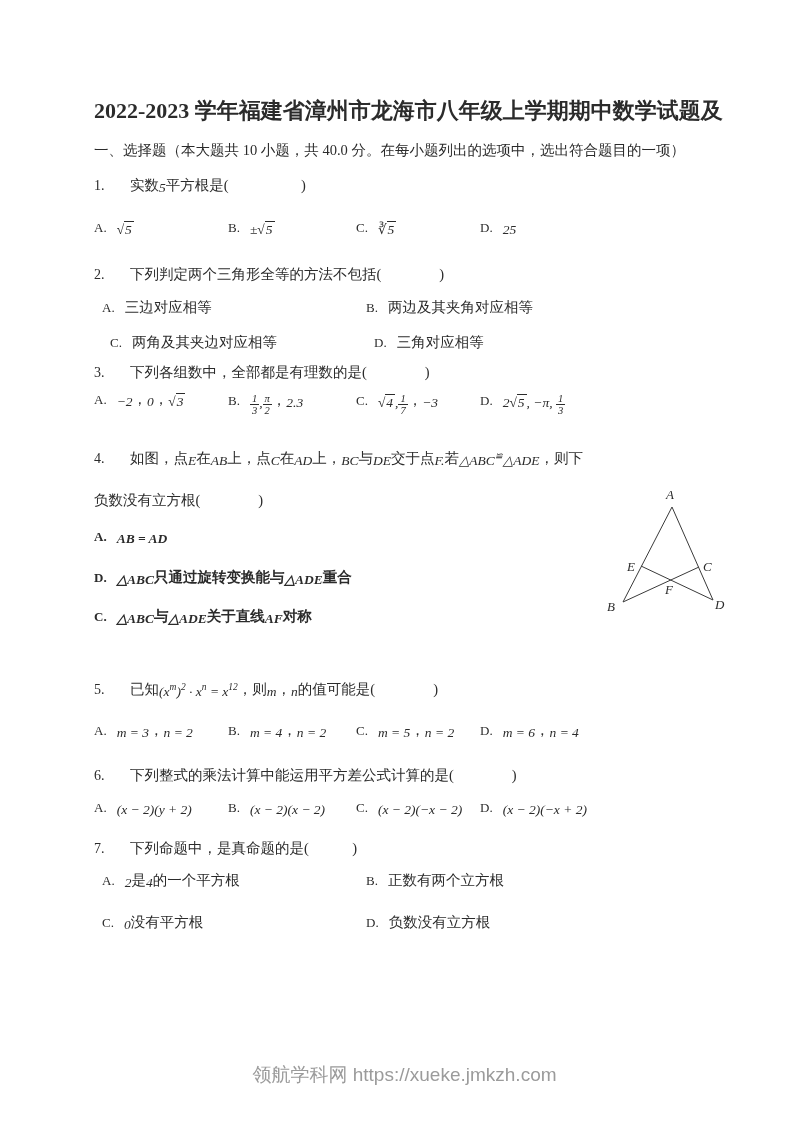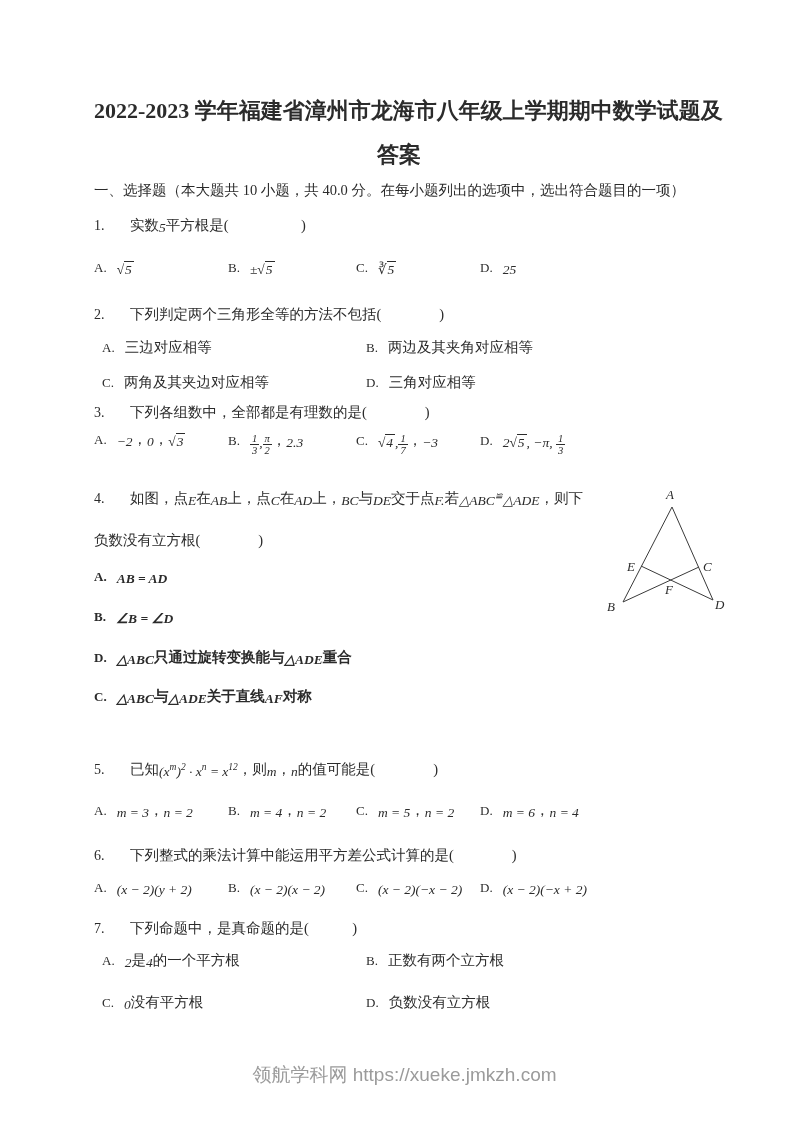--- a/index.html
+++ b/index.html
@@ -32,21 +32,21 @@
   .m{font-family:"Liberation Serif",serif;font-style:italic;font-size:13.5px;position:relative;top:2px;}
   .sp{font-family:"Liberation Serif",serif;font-style:italic;font-size:9.5px;position:relative;top:-4px;}
   .sqrt{display:inline-block;font-family:"Liberation Serif",serif;font-style:italic;font-size:13.5px;position:relative;top:2px;white-space:nowrap;}
   .rsym{font-style:normal;}
   .rad{border-top:1px solid #2b2b2b;padding:0 2px 0 1px;}
   .frac{display:inline-block;vertical-align:middle;text-align:center;font-family:"Liberation Serif",serif;font-style:italic;font-size:10.5px;position:relative;top:3px;line-height:11px;}
   .fnum{display:block;border-bottom:1px solid #2b2b2b;padding:0 2px;}
   .fden{display:block;padding:0 2px;}
   
   #q1{margin-top:15px;} #q1 .orow{margin-top:22px;height:36px;}
-  #q2{margin-top:10px;} #q2 .orow{margin-top:13px;height:21px;} #q2 .orow+.orow{margin-top:14px;}
+  #q2{margin-top:10px;} #q2 .orow{margin-top:13px;height:21px;} #q2 .orow+.orow{margin-top:14px;margin-left:8px;}
   #q3{margin-top:8px;}  #q3 .orow{margin-top:7px;height:50px;}
   #q4{margin-top:8px;}  #q4 .stemline{height:22px;}
   #q4 .orow{margin-top:16px;height:23px;font-weight:bold;} #q4 .orow.rB{margin-top:17px;} #q4 .orow.rD{margin-top:18px;}
   #q5{margin-top:47px;} #q5 .stemline{line-height:24px;} #q5 .orow{margin-top:18px;height:27px;}
   #q6{margin-top:17px;} #q6 .orow{margin-top:12px;height:25px;}
   #q7{margin-top:15px;} #q7 .orow{margin-top:12px;height:24px;} #q7 .orow+.orow{margin-top:18px;}
   
   .figure{position:absolute;left:605px;top:481px;}
   .figure line{stroke:#3a3a3a;stroke-width:1;}
   .figure text{font-family:"Liberation Serif",serif;font-style:italic;font-size:13px;fill:#2b2b2b;}
@@ -55,21 +55,20 @@
     font-family:"Liberation Sans","DejaVu Sans",sans-serif;font-size:19px;}
 </style>
 </head>
 <body>
 
 <div class="page" style="color: rgb(43, 43, 43);">
 
   <div class="content">
     <h1 class="title">
       <span class="tl tl1">2022-2023 学年福建省漳州市龙海市八年级上学期期中数学试题及</span>
-      <span class="tl">答案</span>
     </h1>
 
     <div class="section">一、选择题（本大题共 10 小题，共 40.0 分。在每小题列出的选项中，选出符合题目的一项）</div>
 
     <div id="questions">
         <div class="q" id="q1">
           <div class="stemline"><span class="qnum">1.</span><span class="stemtext"><span class="ct">实数</span><span class="m">5</span><span class="ct">平方根是(　　　　　)</span></span></div>
           <div class="orow">
             <span class="opt c1"><span class="olet">A.</span><span class="obody"><span class="sqrt"><span class="rsym">√</span><span class="rad">5</span></span></span></span>
             <span class="opt c2"><span class="olet">B.</span><span class="obody"><span class="m">±</span><span class="sqrt"><span class="rsym">√</span><span class="rad">5</span></span></span></span>
@@ -94,21 +93,20 @@
             <span class="opt c1"><span class="olet">A.</span><span class="obody"><span class="m">−2</span><span class="ct">，</span><span class="m">0</span><span class="ct">，</span><span class="sqrt"><span class="rsym">√</span><span class="rad">3</span></span></span></span>
             <span class="opt c2"><span class="olet">B.</span><span class="obody"><span class="frac"><span class="fnum">1</span><span class="fden">3</span></span><span class="m">,</span><span class="frac"><span class="fnum">π</span><span class="fden">2</span></span><span class="ct">，</span><span class="m">2.3</span></span></span>
             <span class="opt c3"><span class="olet">C.</span><span class="obody"><span class="sqrt"><span class="rsym">√</span><span class="rad">4</span></span><span class="m">,</span><span class="frac"><span class="fnum">1</span><span class="fden">7</span></span><span class="ct">，</span><span class="m">−3</span></span></span>
             <span class="opt c4"><span class="olet">D.</span><span class="obody"><span class="m">2</span><span class="sqrt"><span class="rsym">√</span><span class="rad">5</span></span><span class="m">, −π, </span><span class="frac"><span class="fnum">1</span><span class="fden">3</span></span></span></span>
           </div>
         </div>
         <div class="q" id="q4">
           <div class="stemline"><span class="qnum">4.</span><span class="stemtext"><span class="ct">如图，点</span><span class="m">E</span><span class="ct">在</span><span class="m">AB</span><span class="ct">上，点</span><span class="m">C</span><span class="ct">在</span><span class="m">AD</span><span class="ct">上，</span><span class="m">BC</span><span class="ct">与</span><span class="m">DE</span><span class="ct">交于点</span><span class="m">F.</span><span class="ct">若</span><span class="m">△ABC</span><span class="sp">≌</span><span class="m">△ADE</span><span class="ct">，则下</span></span></div>
           <div class="stem2"><span class="ct">负数没有立方根(　　　　)</span></div>
           <div class="orow list rA"><span class="olet">A.</span><span class="obody"><span class="m">AB = AD</span></span></div>
-          <div class="orow list rB"><span class="olet">B.</span><span class="obody"><span class="m">∠B = ∠D</span></span></div>
           <div class="orow list rD"><span class="olet">D.</span><span class="obody"><span class="m">△ABC</span><span class="ct">只通过旋转变换能与</span><span class="m">△ADE</span><span class="ct">重合</span></span></div>
           <div class="orow list rC"><span class="olet">C.</span><span class="obody"><span class="m">△ABC</span><span class="ct">与</span><span class="m">△ADE</span><span class="ct">关于直线</span><span class="m">AF</span><span class="ct">对称</span></span></div>
         </div>
         <div class="q" id="q5">
           <div class="stemline"><span class="qnum">5.</span><span class="stemtext"><span class="ct">已知</span><span class="m">(x</span><span class="sp">m</span><span class="m">)</span><span class="sp">2</span><span class="m"> · x</span><span class="sp">n</span><span class="m"> = x</span><span class="sp">12</span><span class="ct">，则</span><span class="m">m</span><span class="ct">，</span><span class="m">n</span><span class="ct">的值可能是(　　　　)</span></span></div>
           <div class="orow">
             <span class="opt c1"><span class="olet">A.</span><span class="obody"><span class="m">m = 3</span><span class="ct">，</span><span class="m">n = 2</span></span></span>
             <span class="opt c2"><span class="olet">B.</span><span class="obody"><span class="m">m = 4</span><span class="ct">，</span><span class="m">n = 2</span></span></span>
             <span class="opt c3"><span class="olet">C.</span><span class="obody"><span class="m">m = 5</span><span class="ct">，</span><span class="m">n = 2</span></span></span>
             <span class="opt c4"><span class="olet">D.</span><span class="obody"><span class="m">m = 6</span><span class="ct">，</span><span class="m">n = 4</span></span></span>

